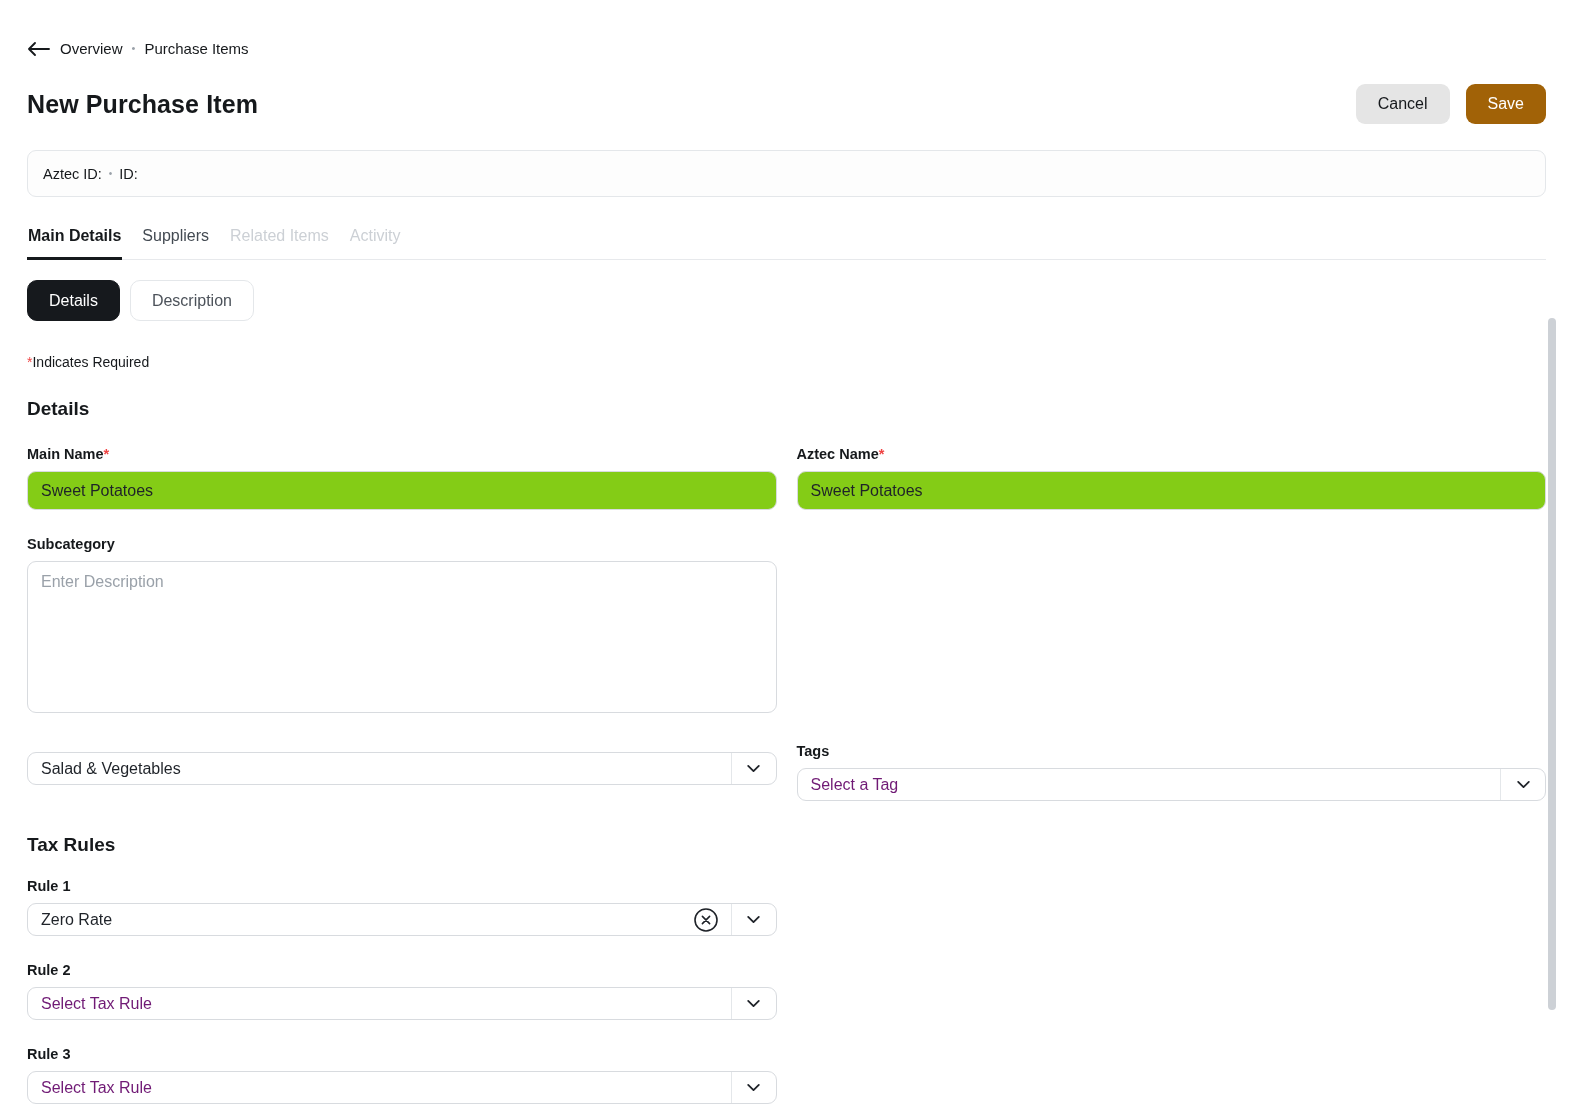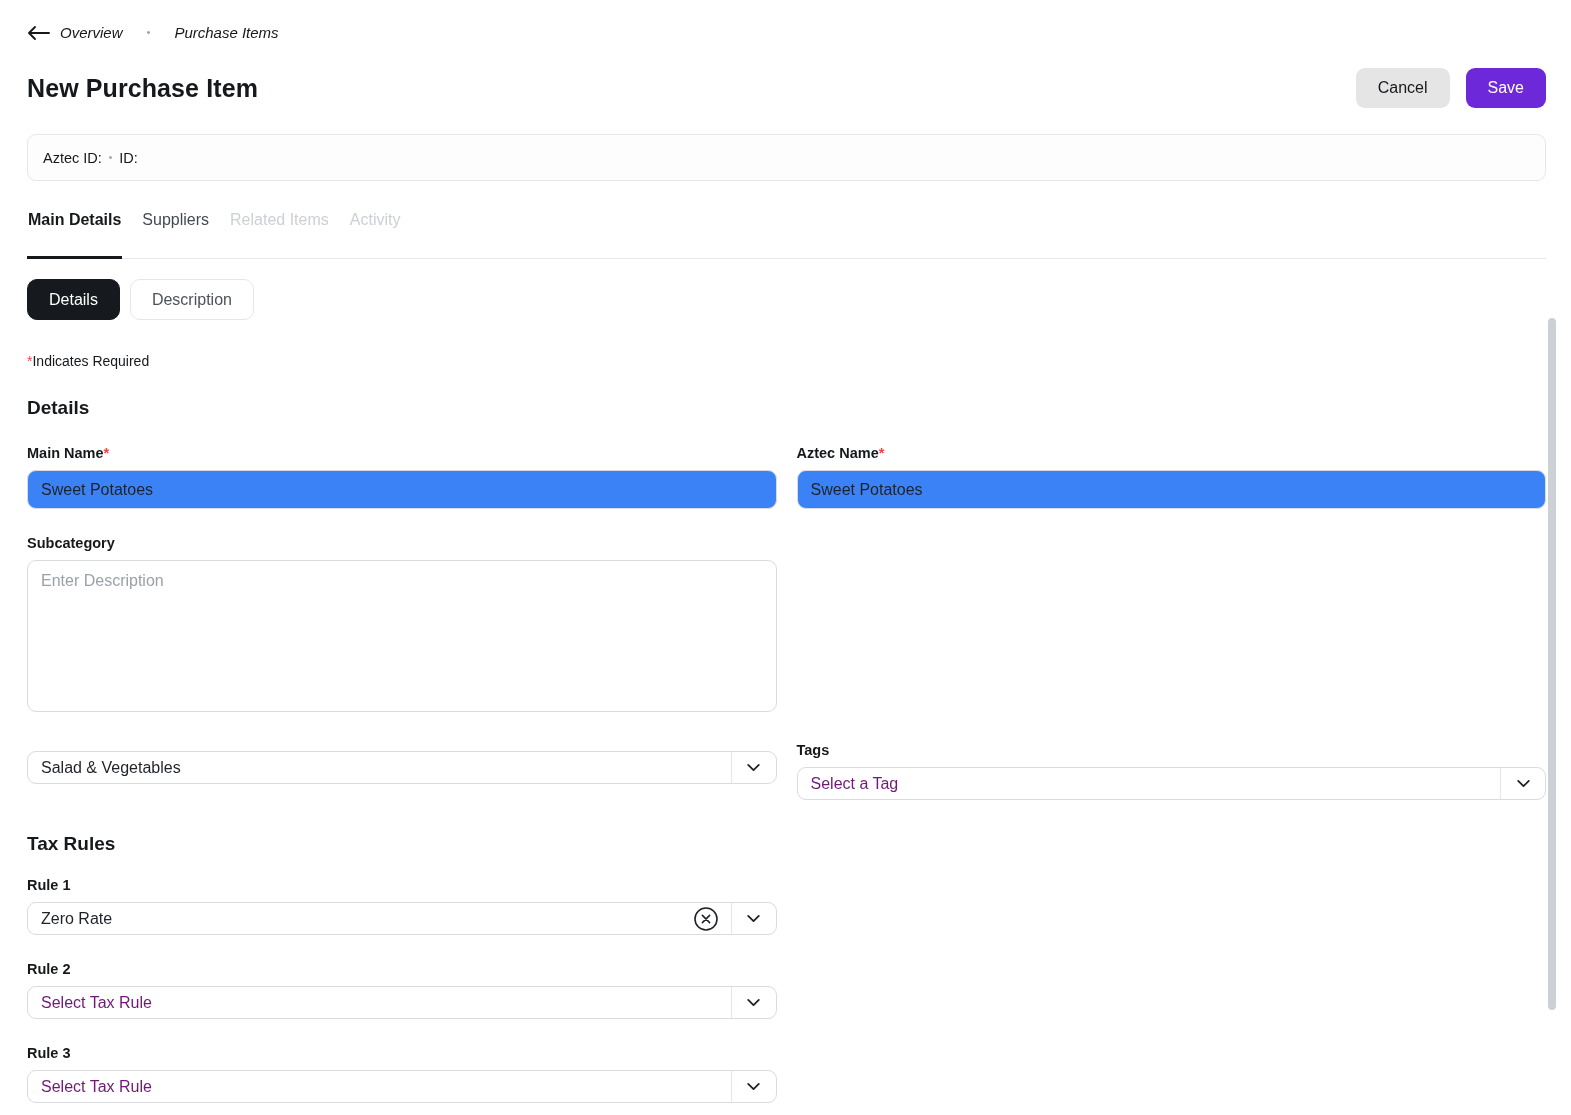--- a/index.html
+++ b/index.html
@@ -1,41 +1,41 @@
 <!DOCTYPE html>
 <html><head>
 <meta charset="utf-8">
 <style>
   * { margin: 0; padding: 0; box-sizing: border-box; }
   html, body { width: 1571px; height: 1115px; background: #ffffff; overflow: hidden; }
   body { font-family: "Liberation Sans", sans-serif; color: #16191c; position: relative; }
   .page { padding: 0 25px 0 27px; }
 
   
-  .breadcrumb { padding-top: 24px; display: flex; align-items: center; gap: 24px; font-size: 15px; color: #16191c; font-style: italic; }
+  .breadcrumb { padding-top: 40px; display: flex; align-items: center; gap: 9px; font-size: 15px; color: #16191c; }
   .breadcrumb .back { display: flex; align-items: center; gap: 10px; cursor: pointer; }
   .breadcrumb .sep-dot { color: #9aa1a9; font-size: 11px; line-height: 1; }
 
   
   .header-row { margin-top: 27px; display: flex; align-items: center; justify-content: space-between; }
   .page-title { font-size: 25px; font-weight: 700; letter-spacing: 0.1px; }
   .header-actions { display: flex; gap: 16px; }
   .btn { border: none; border-radius: 9px; font-size: 16px; font-family: "Liberation Sans", sans-serif;
          padding: 0 22px; height: 40px; cursor: pointer; }
   .btn-cancel { background: #e5e5e5; color: #16191c; }
-  .btn-save { background: #6d28d9; color: #ffffff; text-align: center; }
+  .btn-save { background: #a16207; color: #ffffff; text-align: center; }
 
   
   .id-bar { margin-top: 26px; height: 47px; border: 1px solid #e4e7ea; border-radius: 9px; background: #fdfdfd;
             display: flex; align-items: center; padding: 0 15px; font-size: 14.5px; gap: 7px; }
   .id-bar .sep-dot { color: #9aa1a9; font-size: 10px; }
 
   
   .tabs { margin-top: 26px; display: flex; gap: 19px; border-bottom: 1px solid #e7e9ec; }
-  .tab { font-size: 16px; padding: 4px 1px 27px 1px; cursor: pointer; }
+  .tab { font-size: 16px; padding: 4px 1px 12px 1px; cursor: pointer; }
   .tab.active { font-weight: 700; color: #16191c; border-bottom: 3px solid #16191c; margin-bottom: -1px; }
   .tab.enabled { color: #434a52; }
   .tab.disabled { color: #ccd0d5; cursor: default; }
 
   
   .pills { margin-top: 20px; display: flex; gap: 10px; }
   .pill { height: 41px; border-radius: 10px; padding: 0 21px; font-size: 16px; display: flex; align-items: center; cursor: pointer; }
   .pill.active { background: #16191d; color: #ffffff; border: 1px solid #16191d; }
   .pill.default { background: #ffffff; color: #4c525a; border: 1px solid #e4e7ea; }
 
@@ -43,21 +43,21 @@
   .required-note { margin-top: 33px; font-size: 14px; }
   .required-star { color: #ef4444; }
   .section-heading { margin-top: 28px; font-size: 19px; font-weight: 700; }
 
   .form-grid { display: grid; grid-template-columns: 1fr 1fr; column-gap: 20px; }
   .field { margin-top: 26px; }
   .field-label { font-size: 14.5px; font-weight: 600; color: #16191c; }
   .field-control { margin-top: 9px; }
 
   .text-input { width: 100%; height: 39px; border: 1px solid #d8dbdf; border-radius: 9px; padding: 0 13px;
-                font-size: 16px; color: #1f2329; font-family: "Liberation Sans", sans-serif; background: #3b82f6; }
+                font-size: 16px; color: #1f2329; font-family: "Liberation Sans", sans-serif; background: #84cc16; }
   .text-input::placeholder { color: #9aa1a9; }
   .textarea { width: 100%; height: 152px; border: 1px solid #d8dbdf; border-radius: 9px; padding: 11px 13px;
               font-size: 16px; color: #1f2329; font-family: "Liberation Sans", sans-serif; resize: none; background: #fff; }
   .textarea::placeholder { color: #9aa1a9; }
 
   .select { display: flex; align-items: stretch; height: 33px; border: 1px solid #d8dbdf; border-radius: 9px;
             background: #fff; cursor: pointer; overflow: hidden; }
   .select .value { flex: 1; display: flex; align-items: center; padding: 0 13px; font-size: 16px; color: #1f2329; }
   .select .value.placeholder { color: #701a75; }
   .select .clear-btn { display: flex; align-items: center; padding: 0 12px 0 6px; background: transparent; border: none; cursor: pointer; }

